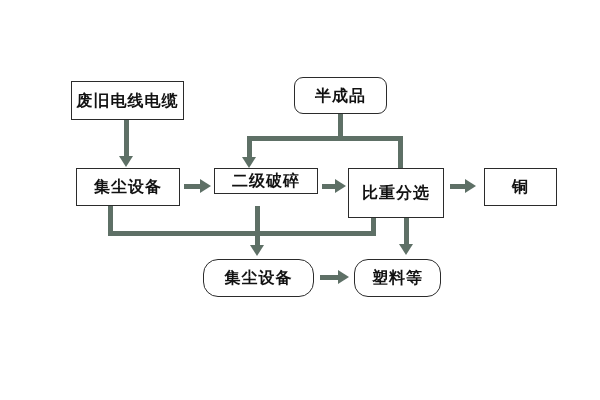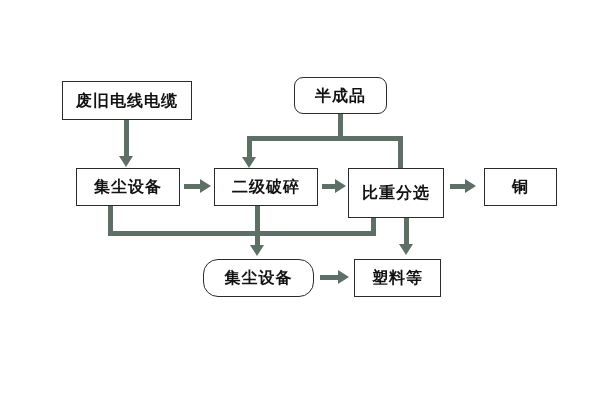--- a/index.html
+++ b/index.html
@@ -29,28 +29,28 @@
     font-weight: 700;
     letter-spacing: 1px;
     line-height: 1;
     white-space: nowrap;
   }
   .node-label {
     display: block;
   }
 
   
-  #n-scrap   { left: 62px;  top: 81px;  width: 130px; height: 39px; font-size: 16px; }
+  #n-scrap   { left: 71px;  top: 81px;  width: 113px; height: 39px; font-size: 16px; }
   #n-semi    { left: 294px; top: 77px;  width: 93px;  height: 37px; font-size: 16px; border-radius: 9px; }
   #n-crush1  { left: 76px;  top: 168px; width: 104px; height: 38px; font-size: 16px; }
-  #n-crush2  { left: 214px; top: 168px; width: 104px; height: 38px; font-size: 16px; }
+  #n-crush2  { left: 214px; top: 168px; width: 104px; height: 26px; font-size: 16px; }
   #n-sep     { left: 348px; top: 168px; width: 96px;  height: 50px; font-size: 16px; }
   #n-copper  { left: 484px; top: 168px; width: 73px;  height: 38px; font-size: 16px; }
   #n-dust    { left: 203px; top: 259px; width: 111px; height: 38px; font-size: 16px; border-radius: 15px; }
-  #n-plastic { left: 354px; top: 259px; width: 87px;  height: 38px; font-size: 16px; }
+  #n-plastic { left: 354px; top: 259px; width: 87px;  height: 38px; font-size: 16px; border-radius: 14px; }
 
   
   .seg {
     position: absolute;
     background: #5e7066;
   }
   .arrow-head {
     position: absolute;
     width: 0;
     height: 0;

